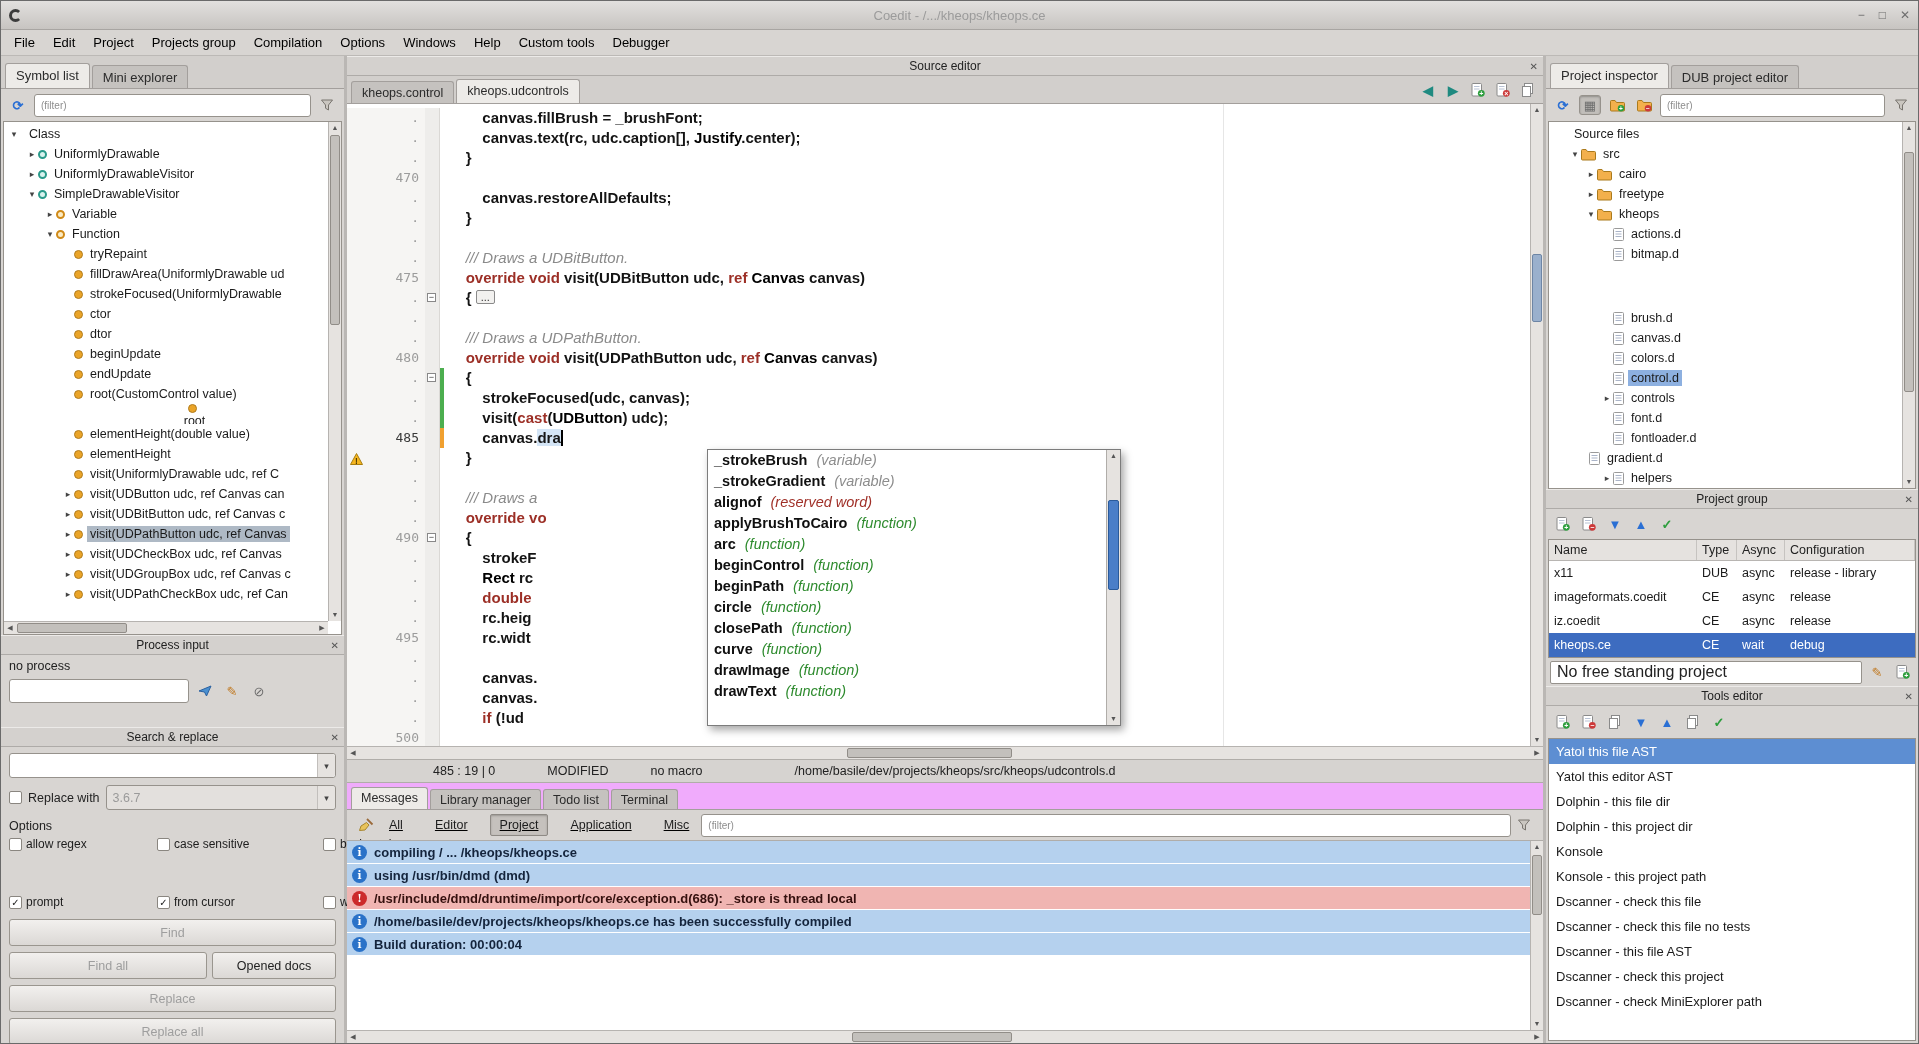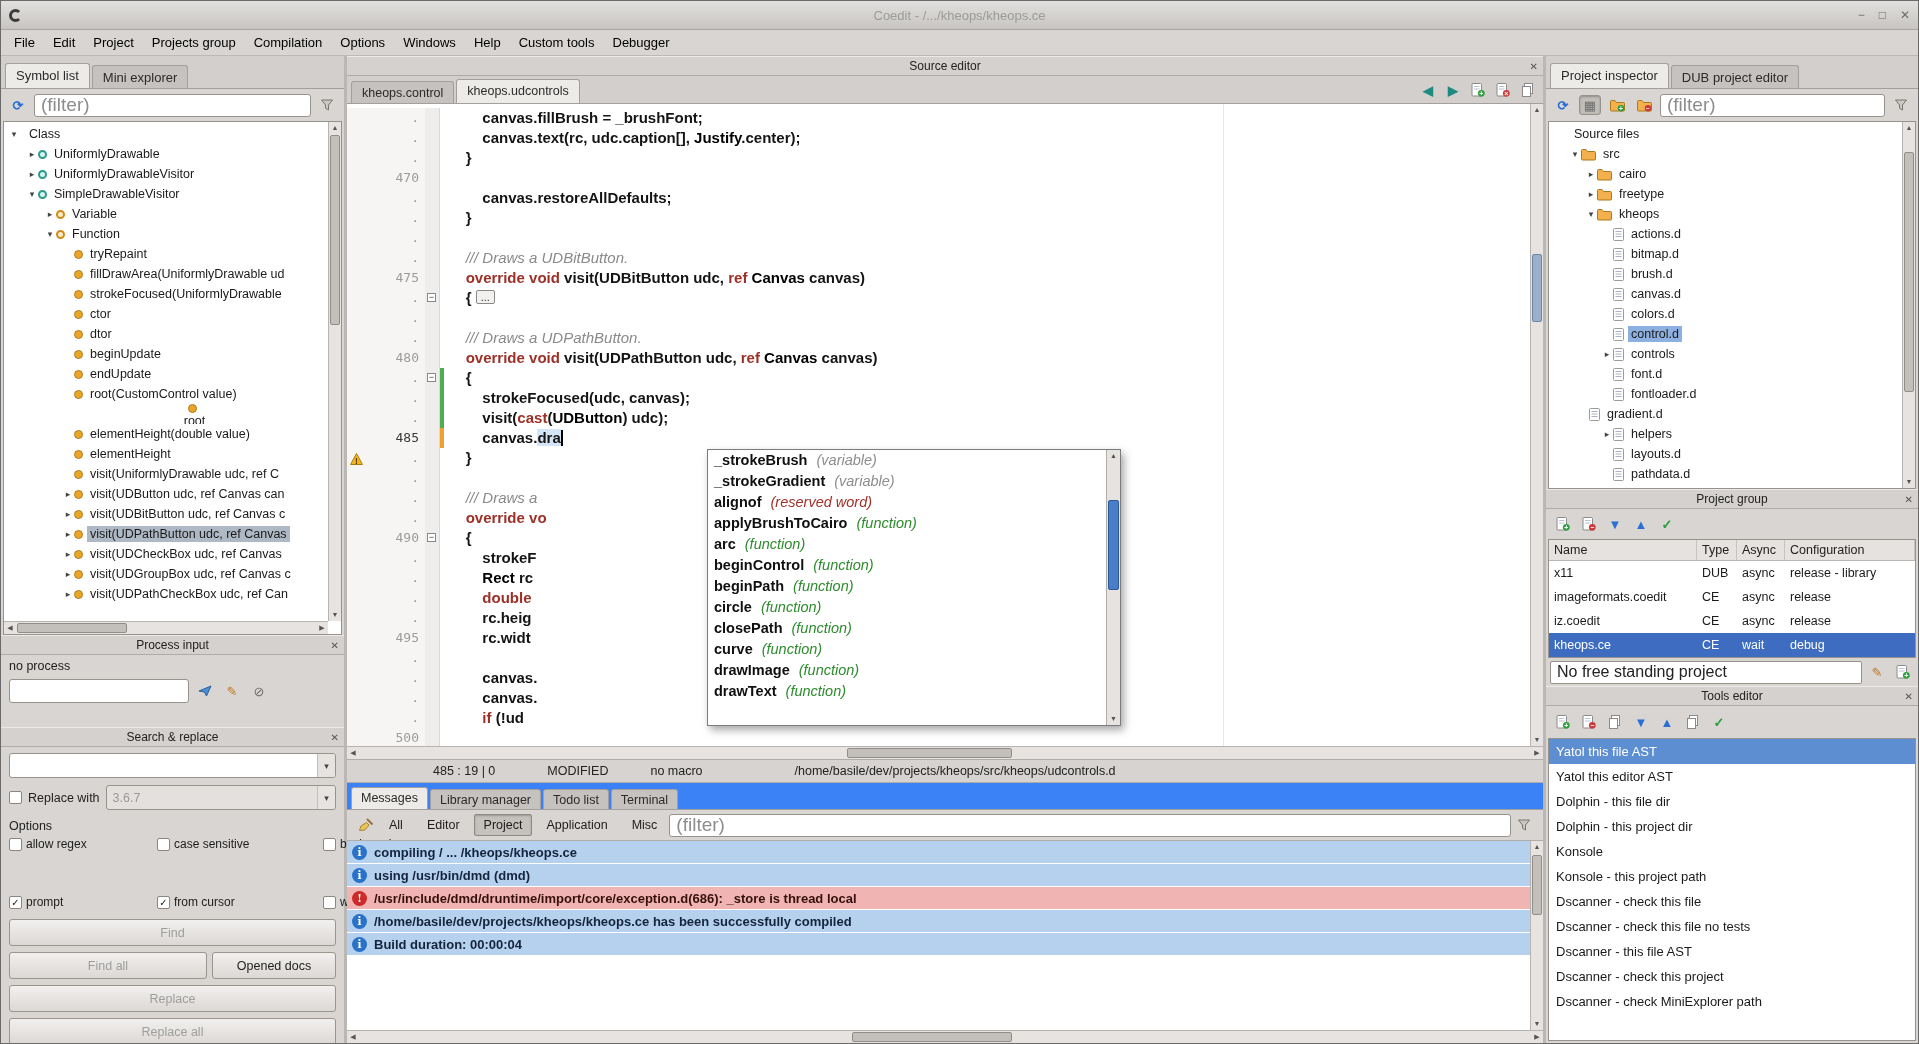--- a/index.html
+++ b/index.html
@@ -16,21 +16,21 @@
 
 .left-col{width:346px;flex:none;display:flex;flex-direction:column;border-right:3px solid #bab7b4;}
 .center-col{flex:1;min-width:0;display:flex;flex-direction:column;border-right:3px solid #bab7b4;}
 .right-col{width:372px;flex:none;display:flex;flex-direction:column;}
 
 .tabs-row{display:flex;align-items:flex-end;padding:6px 0 0 4px;height:33px;border-bottom:1px solid #a39f9c;background:#d2cfcc;flex:none;}
 .tab{padding:4px 10px 3px;font-size:13px;background:#c5c2bf;border:1px solid #a39f9c;border-bottom:none;border-radius:3px 3px 0 0;margin-right:2px;color:#2b2b2b;white-space:nowrap;}
 .tab.active{background:#edebe8;padding-bottom:5px;}
 
 .ptoolbar{display:flex;align-items:center;gap:5px;padding:4px 6px;height:32px;flex:none;}
-.filter-input{flex:1;min-width:0;height:23px;background:#fff;border:1px solid #96928c;border-radius:3px;padding:0 6px;font-size:19px;color:#333;}
+.filter-input{flex:1;min-width:0;height:23px;background:#fff;border:1px solid #96928c;border-radius:3px;padding:0 6px;font-size:10px;color:#333;}
 .filter-input::placeholder{color:#8d8d8d;}
 .ibtn{width:22px;height:20px;display:flex;align-items:center;justify-content:center;flex:none;border-radius:3px;font-size:13px;}
 .ibtn.pressed{background:#c1beba;border:1px solid #96928c;box-shadow:inset 0 1px 2px rgba(0,0,0,.25);}
 .ic-blue{color:#2a6fd4;font-weight:bold;}
 .ic-teal{color:#1f8a80;font-weight:bold;}
 .ic-green{color:#2e9e3e;font-weight:bold;}
 .ic-orange{color:#c07820;}
 .ic-gray{color:#6c6c6c;}
 
 .sect{height:20px;background:#d4d1ce;border-top:1px solid #eceae8;border-bottom:1px solid #aeaba8;display:flex;align-items:center;justify-content:center;position:relative;font-size:12px;color:#222;flex:none;}
@@ -113,21 +113,21 @@
 .pitem.sel{background:#6f9bd8;}
 .pitem.sel .pname{color:#fff;}
 .pitem.sel .pkind.fn{color:#d6f2cc;}
 .popup-scroll{width:14px;background:#e6e3e0;border-left:1px solid #b0ada9;position:relative;flex:none;}
 
 .statusbar{height:24px;flex:none;background:#d6d3d0;border-top:1px solid #b0ada9;border-bottom:1px solid #b0ada9;display:flex;align-items:center;font-size:12.5px;color:#222;padding-left:86px;}
 .statusbar .s2{margin-left:52px;}
 .statusbar .s3{margin-left:42px;}
 .statusbar .s4{margin-left:92px;}
 
-.msgtabs{height:27px;flex:none;background:#3b82f6;border-bottom:1px solid #a39f9c;display:flex;align-items:flex-end;padding:3px 4px 0;}
+.msgtabs{height:27px;flex:none;background:#f0abfc;border-bottom:1px solid #a39f9c;display:flex;align-items:flex-end;padding:3px 4px 0;}
 .msgtabs .tab{font-size:12.5px;padding:3px 9px 2px;}
 .msgtabs .tab.active{padding-bottom:4px;}
 .msgtool{height:30px;flex:none;display:flex;align-items:center;gap:2px;padding:0 8px;}
 .seg-btn{padding:3px 9px;font-size:12.5px;border:1px solid transparent;border-radius:2px;color:#1d1d1d;}
 .seg-btn.active{background:#c5c1bd;border-color:#8e8a85;box-shadow:inset 0 1px 2px rgba(0,0,0,.22);}
 .msg-filter{margin-left:auto;width:603px;}
 .msglist{height:190px;flex:none;background:#fff;border-top:1px solid #b0ada9;position:relative;overflow:hidden;}
 .mrow{display:flex;align-items:center;height:23px;font-size:13px;font-weight:bold;padding-left:5px;border-bottom:1px solid #fff;}
 .mrow.info{background:#b5d1ee;color:#14243c;}
 .mrow.error{background:#f0b5b2;color:#35100e;}
@@ -521,21 +521,21 @@
         <div class="tab">Todo list</div>
         <div class="tab">Terminal</div>
       </div>
     <div class="msgtool">
       <span class="ibtn">
           <svg width="16" height="14" viewBox="0 0 16 14">
             <line x1="9" y1="1" x2="14.5" y2="6.5" stroke="#9a6a3a" stroke-width="1.8"></line>
             <path d="M3 8 L8.5 4.5 L11 7 L7 12 L1.5 12.5 Z" fill="#e8c35a" stroke="#a8862e"></path>
           </svg>
         </span>
-      <span id="msg-filters" style="display:flex;gap:4px;">
+      <span id="msg-filters" style="display:flex;gap:12px;text-decoration:underline;">
           <span class="seg-btn">All</span>
           <span class="seg-btn">Editor</span>
           <span class="seg-btn active">Project</span>
           <span class="seg-btn">Application</span>
           <span class="seg-btn">Misc</span>
         </span>
       <input class="filter-input msg-filter" placeholder="(filter)" style="">
       <span class="ibtn">
           <svg width="12" height="12" viewBox="0 0 12 12">
             <path d="M0.5 1 h11 l-4 5 v5 l-3 -1.8 v-3.2 z" fill="#cac6c0" stroke="#78746e"></path>
@@ -667,21 +667,21 @@
             <span class="ticon file">
               <svg width="11" height="13" viewBox="0 0 11 13">
                 <rect x="0.5" y="0.5" width="10" height="12" rx="1" fill="#fff" stroke="#9a9a9a"></rect>
                 <line x1="2.5" y1="3.5" x2="8.5" y2="3.5" stroke="#aab4c8"></line>
                 <line x1="2.5" y1="6" x2="8.5" y2="6" stroke="#aab4c8"></line>
                 <line x1="2.5" y1="8.5" x2="8.5" y2="8.5" stroke="#aab4c8"></line>
               </svg>
             </span>
             <span class="tlabel">bitmap.d</span>
           </div>
-          <div class="trow" style="padding-left: 52px;">
+          <div class="trow" style="padding-left: 52px; margin-top: 44px;">
             <span class="tarrow"></span>
             <span class="ticon file">
               <svg width="11" height="13" viewBox="0 0 11 13">
                 <rect x="0.5" y="0.5" width="10" height="12" rx="1" fill="#fff" stroke="#9a9a9a"></rect>
                 <line x1="2.5" y1="3.5" x2="8.5" y2="3.5" stroke="#aab4c8"></line>
                 <line x1="2.5" y1="6" x2="8.5" y2="6" stroke="#aab4c8"></line>
                 <line x1="2.5" y1="8.5" x2="8.5" y2="8.5" stroke="#aab4c8"></line>
               </svg>
             </span>
             <span class="tlabel">brush.d</span>

